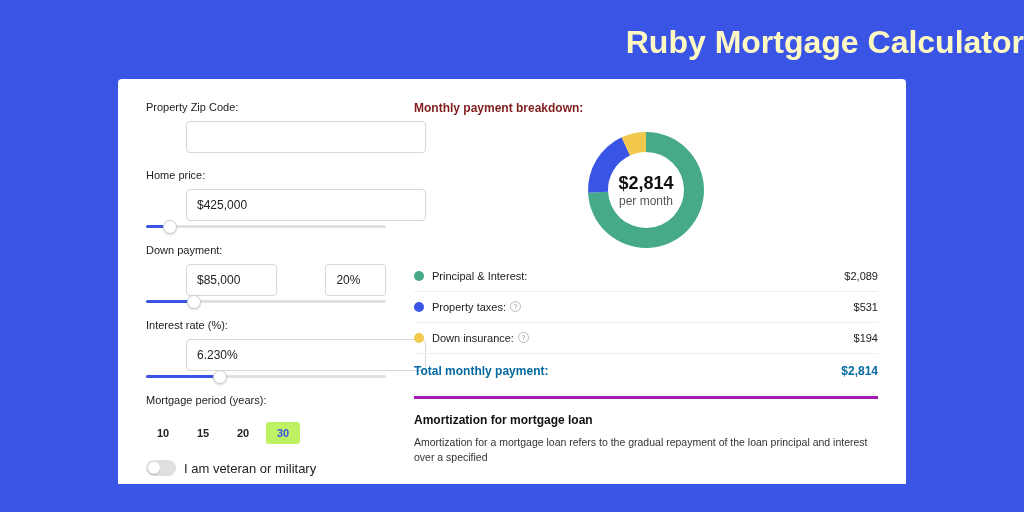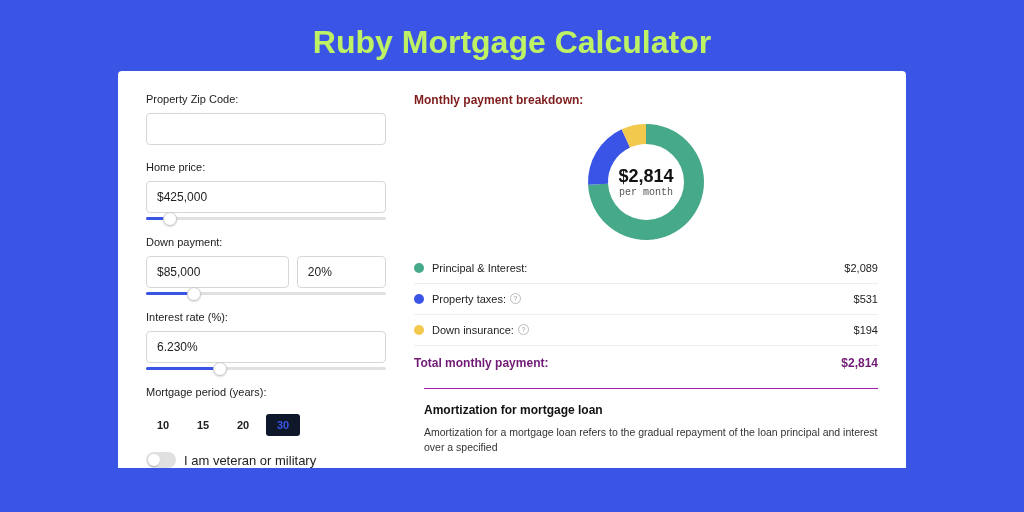--- a/index.html
+++ b/index.html
@@ -1,51 +1,51 @@
 <!DOCTYPE html>
 <html><head>
 <meta charset="utf-8">
 <style>
   * { box-sizing: border-box; margin: 0; padding: 0; }
   html, body { width: 1024px; height: 512px; overflow: hidden; font-family: -apple-system, BlinkMacSystemFont, "Segoe UI", Arial, sans-serif; }
   body { background: #3a55e6; }
-  .hero-title { color: #bef264; font-size: 32px; font-weight: 700; text-align: center; padding: 24px 0 10px; }
-  .card { background: #fff; width: 788px; margin: 0 auto; border-radius: 4px 4px 0 0; padding: 22px 28px 0; display: flex; gap: 28px; }
+  .hero-title { color: #fef9c3; font-size: 32px; font-weight: 700; text-align: right; padding: 24px 0 18px; }
+  .card { background: #fff; width: 788px; margin: 0 auto; border-radius: 4px 4px 0 0; padding: 22px 28px 8px; display: flex; gap: 28px; }
   .left { width: 240px; flex-shrink: 0; }
   .right { flex: 1; }
   .field-label { font-size: 11px; color: #222; margin-bottom: 8px; display: block; }
-  .text-input { width: 100%; height: 32px; border: 1px solid #d7d7d7; border-radius: 4px; padding: 0 10px; font-size: 12px; color: #222; background: #fff; }
+  .text-input { width: 100%; height: 32px; border: 1px solid #d7d7d7; border-radius: 4px; padding: 0 10px; font-size: 12px; color: #222; background: #fff; margin-left: 40px; }
   .block { margin-bottom: 16px; }
   .slider-track { position: relative; height: 3px; background: #e0e0e0; border-radius: 2px; margin-top: 4px; }
   .slider-fill { position: absolute; left: 0; top: 0; height: 100%; background: #3a55e6; border-radius: 2px; }
   .slider-thumb { position: absolute; top: 50%; transform: translate(-50%, -50%); width: 14px; height: 14px; background: #fff; border: 1px solid #ccc; border-radius: 50%; box-shadow: 0 1px 2px rgba(0,0,0,0.15); }
   .dp-row { display: flex; gap: 8px; }
   .dp-row .text-input:first-child { flex: 1.8; }
   .dp-row .text-input:last-child { flex: 1; }
   .period-row { display: flex; gap: 6px; margin-top: 16px; }
   .period-btn { width: 34px; height: 22px; display: flex; align-items: center; justify-content: center; font-size: 11px; font-weight: 600; border-radius: 3px; color: #222; cursor: pointer; }
-  .period-btn.active { background: #0f172a; color: #3a55e6; }
+  .period-btn.active { background: #bef264; color: #3a55e6; }
   .toggle-row { display: flex; align-items: center; gap: 8px; margin-top: 12px; }
   .toggle { width: 30px; height: 16px; background: #e0e0e0; border-radius: 10px; position: relative; }
   .toggle::after { content: ""; position: absolute; left: 2px; top: 2px; width: 12px; height: 12px; background: #fff; border-radius: 50%; box-shadow: 0 1px 1px rgba(0,0,0,0.2); }
   .toggle-label { font-size: 13px; color: #222; }
   .breakdown-title { font-size: 12px; font-weight: 700; color: #7f1d1d; margin-bottom: 8px; }
   .donut-wrap { display: flex; justify-content: center; padding: 6px 0 10px; }
   .donut { position: relative; width: 122px; height: 122px; }
   .donut-center { position: absolute; inset: 0; display: flex; flex-direction: column; align-items: center; justify-content: center; }
   .donut-amount { font-size: 18px; font-weight: 700; color: #111; }
-  .donut-sub { font-size: 10px; color: #555; font-family: Liberation Mono, monospace; }
+  .donut-sub { font-size: 12px; color: #555; }
   .line { display: flex; align-items: center; padding: 9px 0; border-top: 1px solid #eee; font-size: 11px; color: #222; }
   .line:first-of-type { border-top: none; }
   .dot { width: 10px; height: 10px; border-radius: 50%; margin-right: 8px; flex-shrink: 0; }
   .line-label { flex: 1; display: flex; gap: 4px; }
   .line-value { font-weight: 400; }
   .info-icon { width: 11px; height: 11px; border: 1px solid #bbb; border-radius: 50%; display: inline-flex; align-items: center; justify-content: center; font-size: 7px; color: #999; }
-  .total-line { display: flex; align-items: flex-start; padding: 10px 0; border-top: 1px solid #eee; font-size: 12px; font-weight: 700; color: #701a75; }
-  .amort { border-top: 1px solid #a21caf; margin-top: 8px; padding-top: 14px; margin-left: 10px; }
+  .total-line { display: flex; align-items: flex-start; padding: 10px 0; border-top: 1px solid #eee; font-size: 12px; font-weight: 700; color: #0369a1; }
+  .amort { border-top: 3px solid #a21caf; margin-top: 8px; padding-top: 14px; }
   .amort-title { font-size: 12px; font-weight: 700; color: #111; margin-bottom: 8px; }
   .amort-text { font-size: 10.5px; color: #333; line-height: 1.4; }
 </style>
 </head>
 <body>
 
 <div class="hero-title">Ruby Mortgage Calculator</div>
 
 <div class="card">
   <div class="left">

